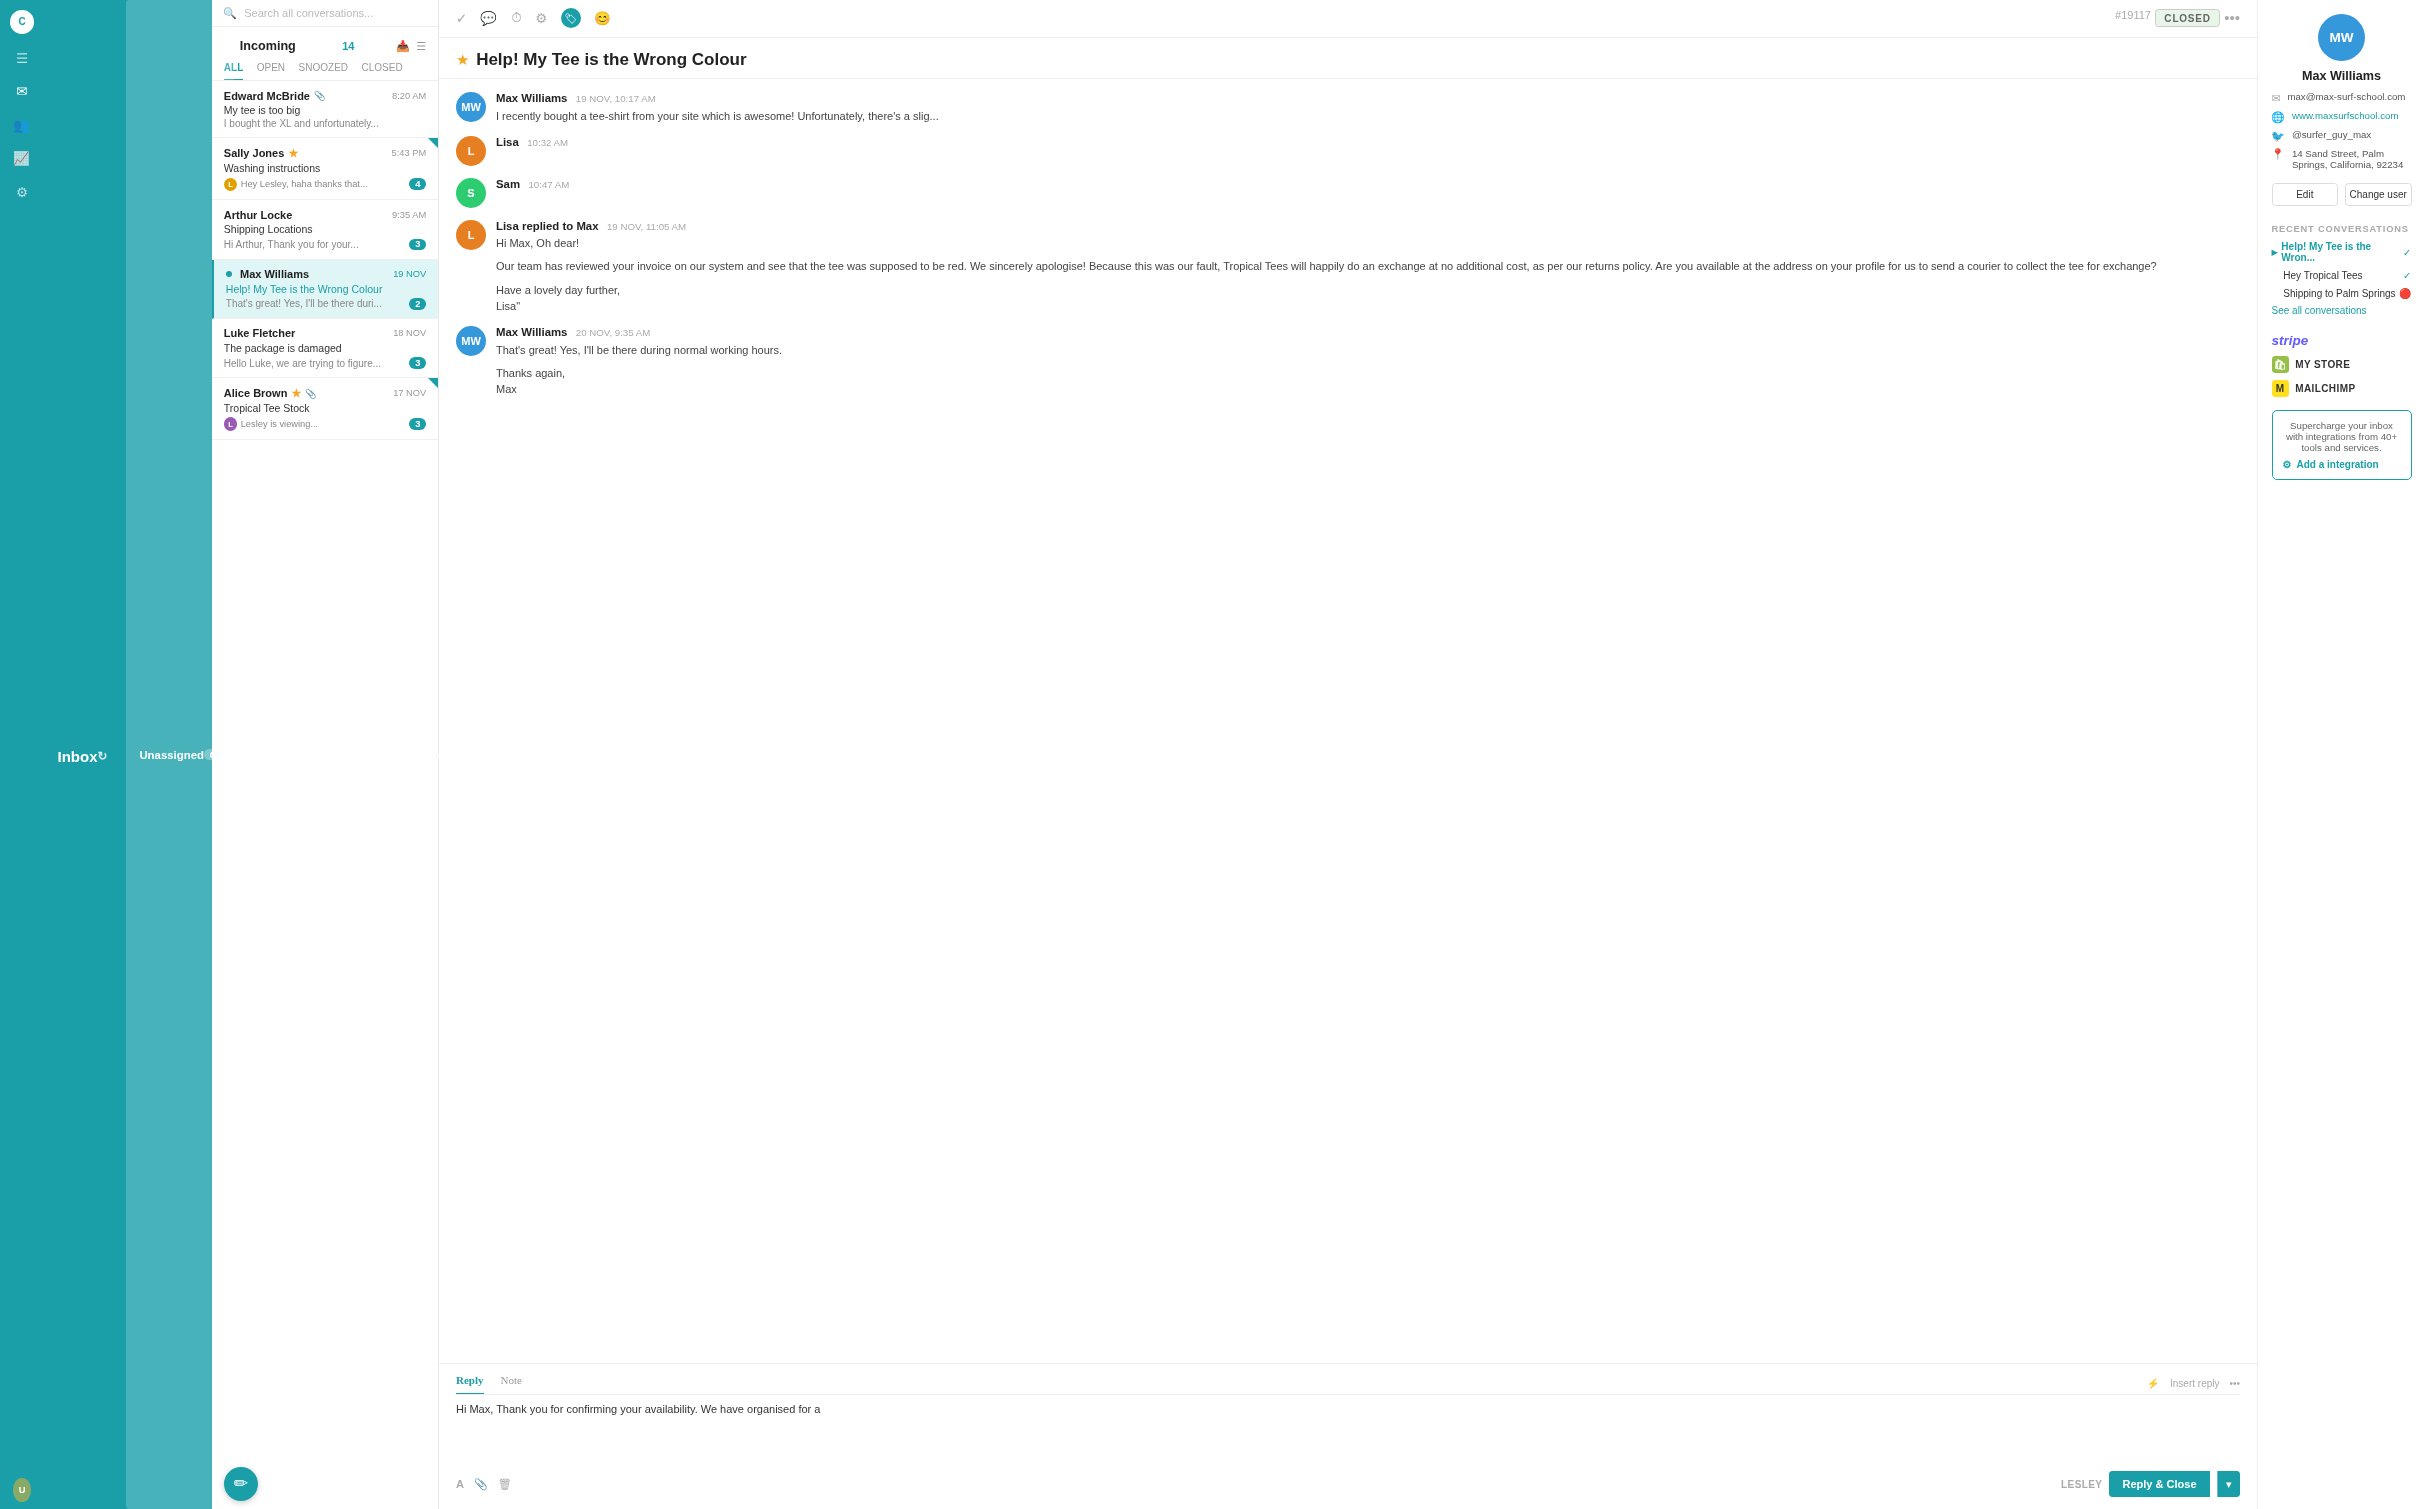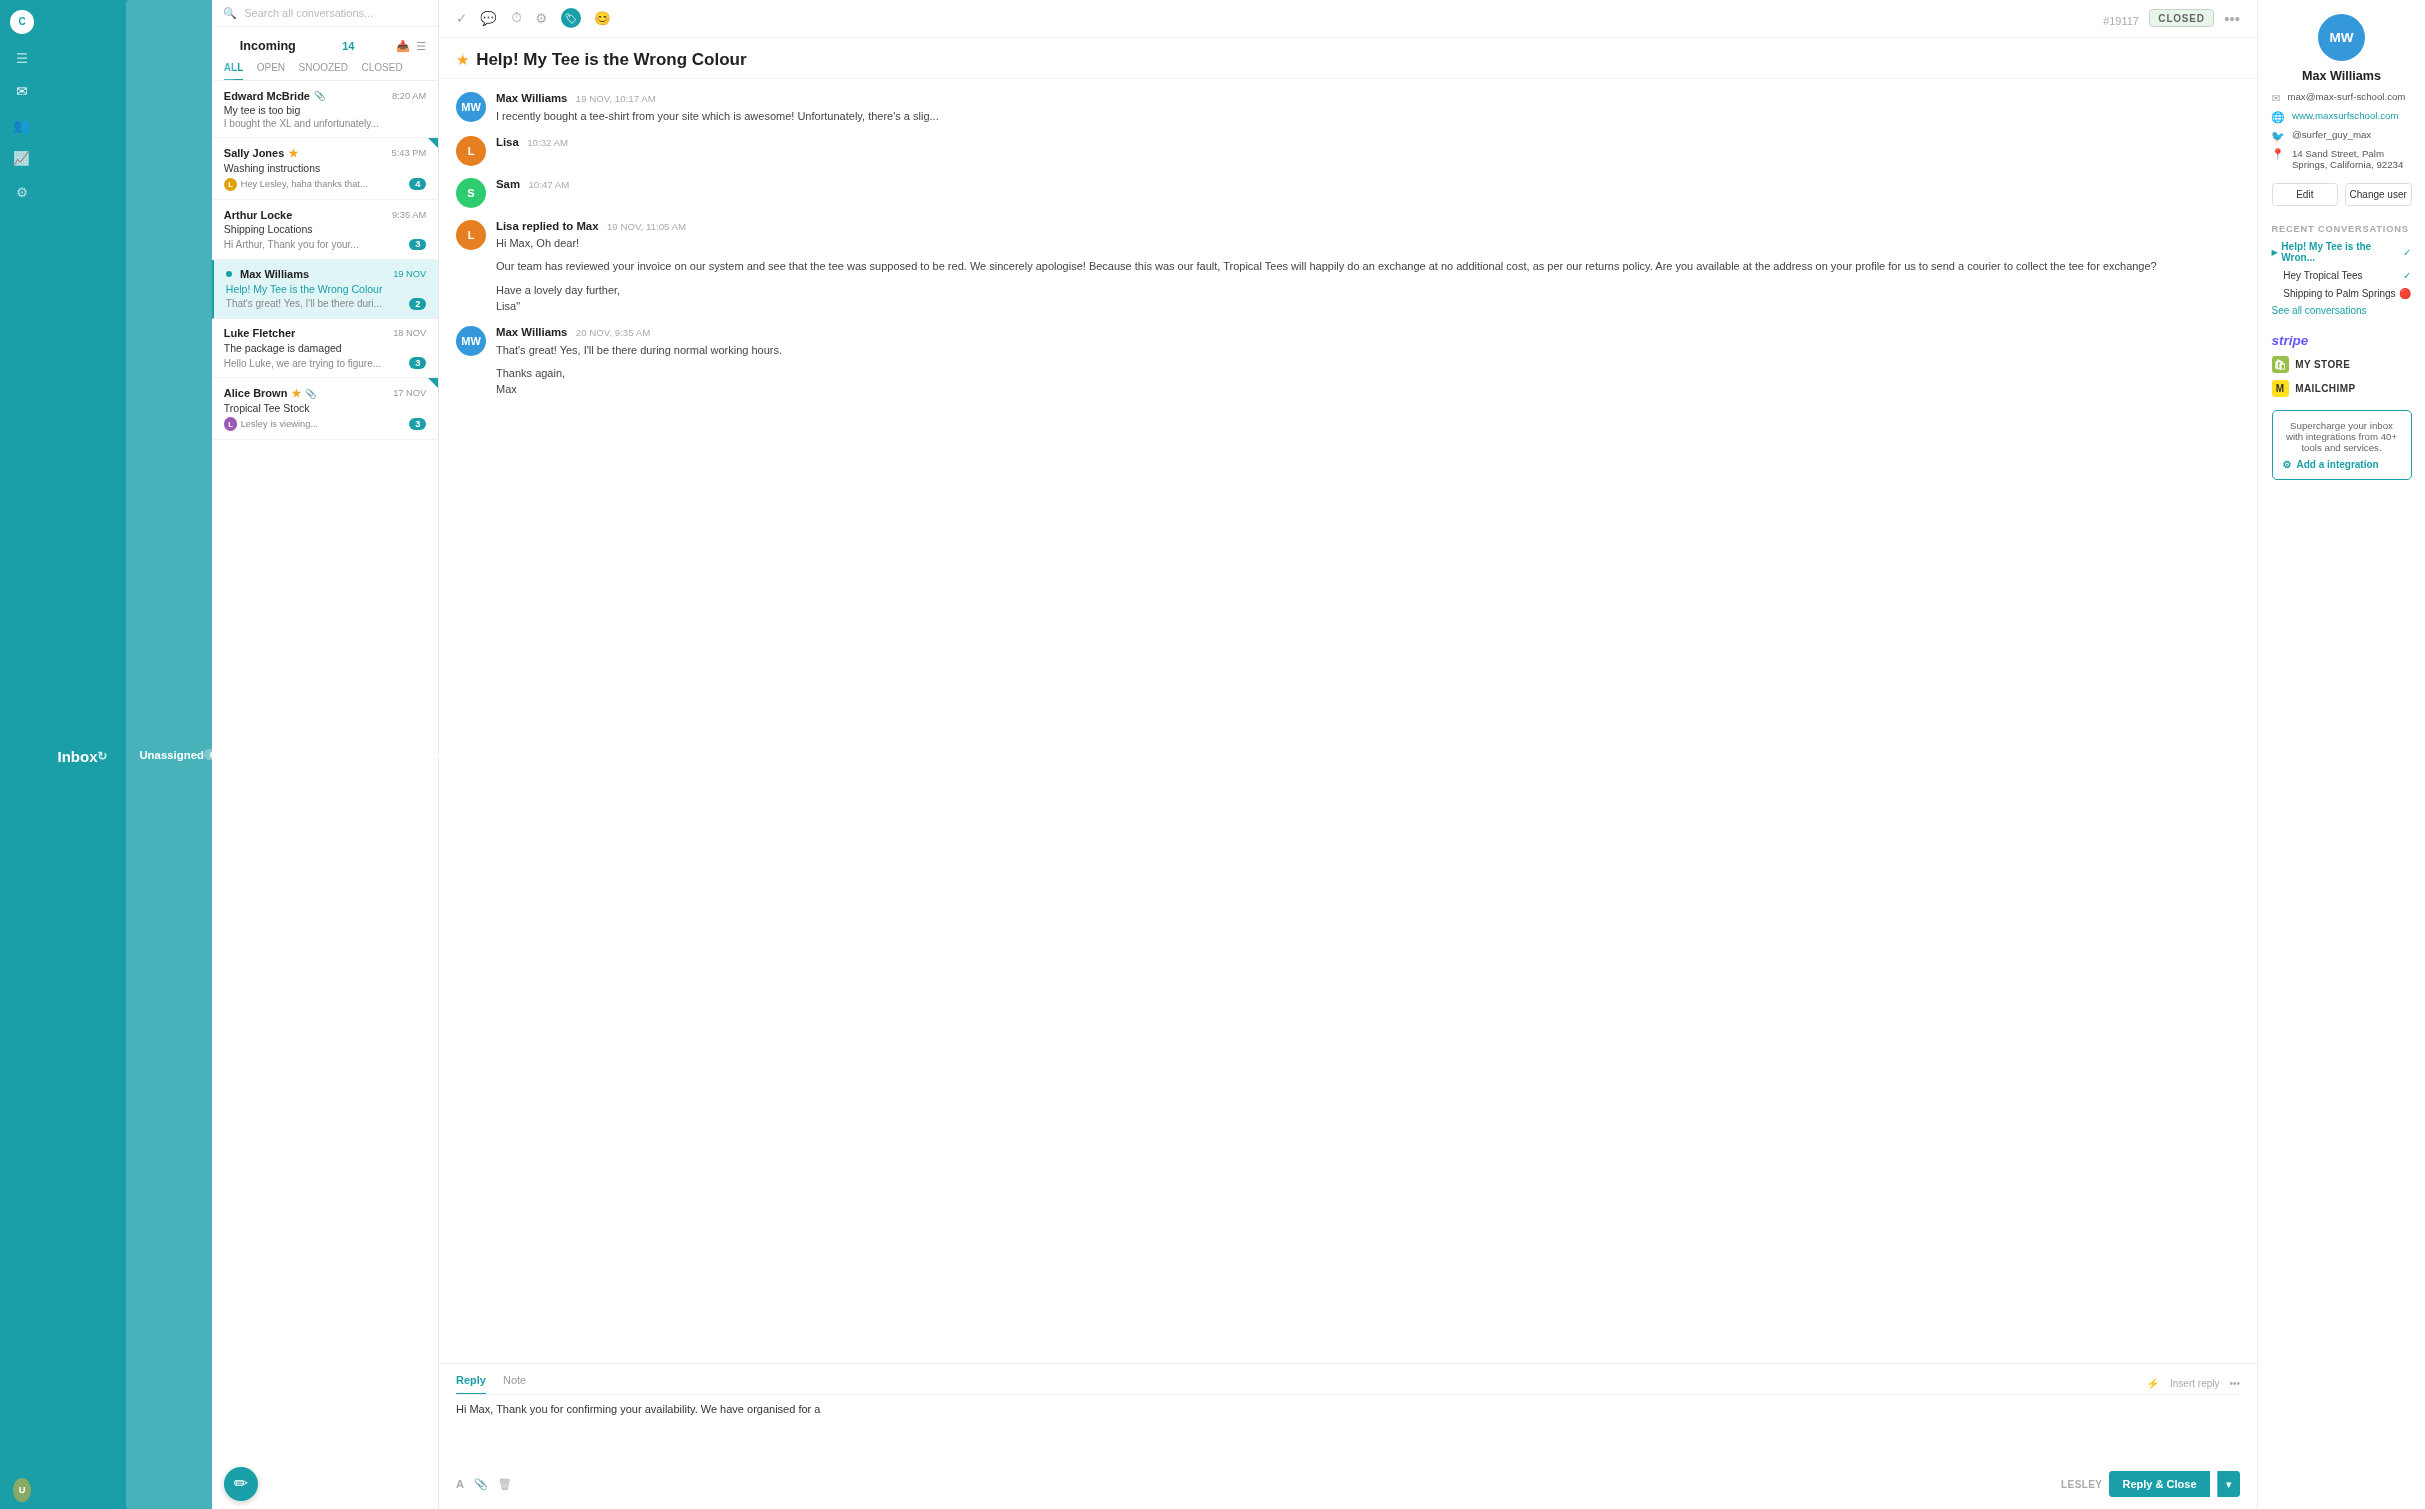--- a/index.html
+++ b/index.html
@@ -188,21 +188,21 @@
     .chat-header {
       display: flex;
       align-items: center;
       justify-content: space-between;
       padding: 8.4px 17px;
       border-bottom: 0.8px solid #eee;
       background: #fff;
     }
     .chat-header-icons { display: flex; align-items: center; gap: 13.5px; color: #aaa; }
     .chat-header-icons .teal-icon { background: #1a9fa8; color: #fff; border-radius: 50%; width: 20px; height: 20px; display: flex; align-items: center; justify-content: center; font-size: 10px; }
-    .chat-header-right { display: flex; align-items: flex-end; gap: 10px; }
+    .chat-header-right { display: flex; align-items: flex-start; gap: 4px; }
     .conv-id { color: #aaa; font-size: 11px; }
     .more-btn { color: #aaa; cursor: pointer; font-size: 15px; }
     .closed-badge { background: #e8f5e9; color: #666; border: 0.8px solid #ccc; border-radius: 3.4px; padding: 2.5px 8.4px; font-size: 10px; font-weight: 600; letter-spacing: 0.8px; }
 
     .chat-title-row {
       padding: 11.8px 17px 8.4px;
       border-bottom: 0.8px solid #eee;
       display: flex;
       align-items: center;
       gap: 6.7px;
@@ -230,21 +230,21 @@
     .msg-time { color: #aaa; font-size: 9.7px; }
     .msg-text { color: #444; font-size: 11px; line-height: 1.5; }
     .msg-text p { margin-bottom: 6.7px; }
     .msg-text p:last-child { margin-bottom: 0; }
 
     
     .reply-area {
       border-top: 0.8px solid #eee;
       padding: 10px 17px 11.8px;
     }
-    .reply-tabs { display: flex; gap: 17px; margin-bottom: 8.4px; border-bottom: 0.8px solid #eee; }
+    .reply-tabs { display: flex; gap: 17px; margin-bottom: 8.4px; border-bottom: 0.8px solid #eee; font-family: Liberation Serif, serif; }
     .reply-tab { padding-bottom: 6.7px; font-size: 11px; color: #999; cursor: pointer; border-bottom: 1.7px solid transparent; }
     .reply-tab.active { color: #1a9fa8; border-bottom-color: #1a9fa8; font-weight: 600; }
     .reply-tab-actions { margin-left: auto; display: flex; align-items: center; gap: 10px; color: #aaa; font-size: 10px; }
     .reply-input {
       min-height: 59px;
       font-size: 11px;
       color: #333;
       outline: none;
       border: none;
       width: 100%;

